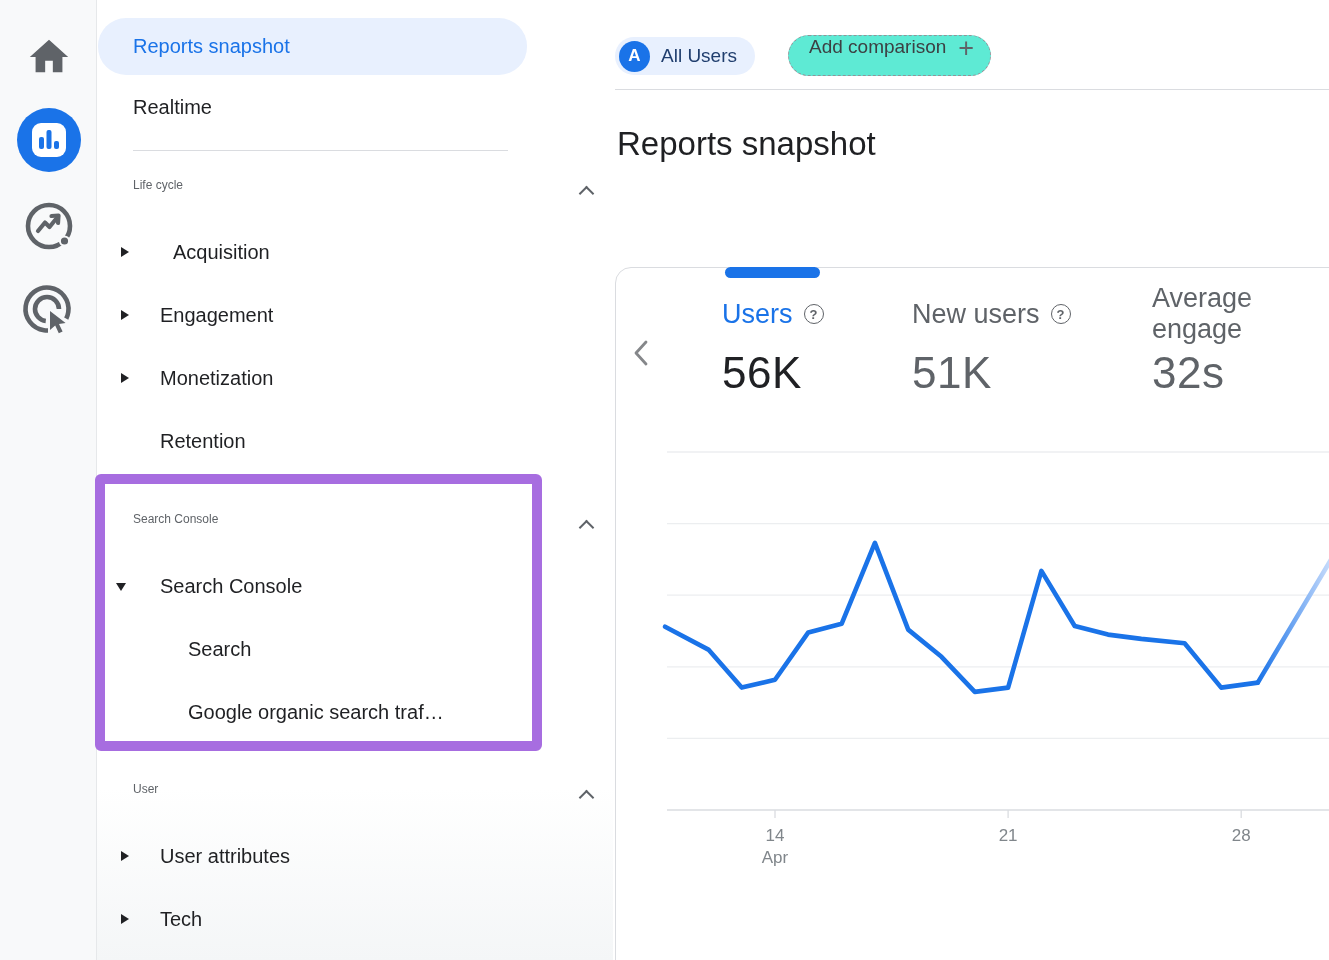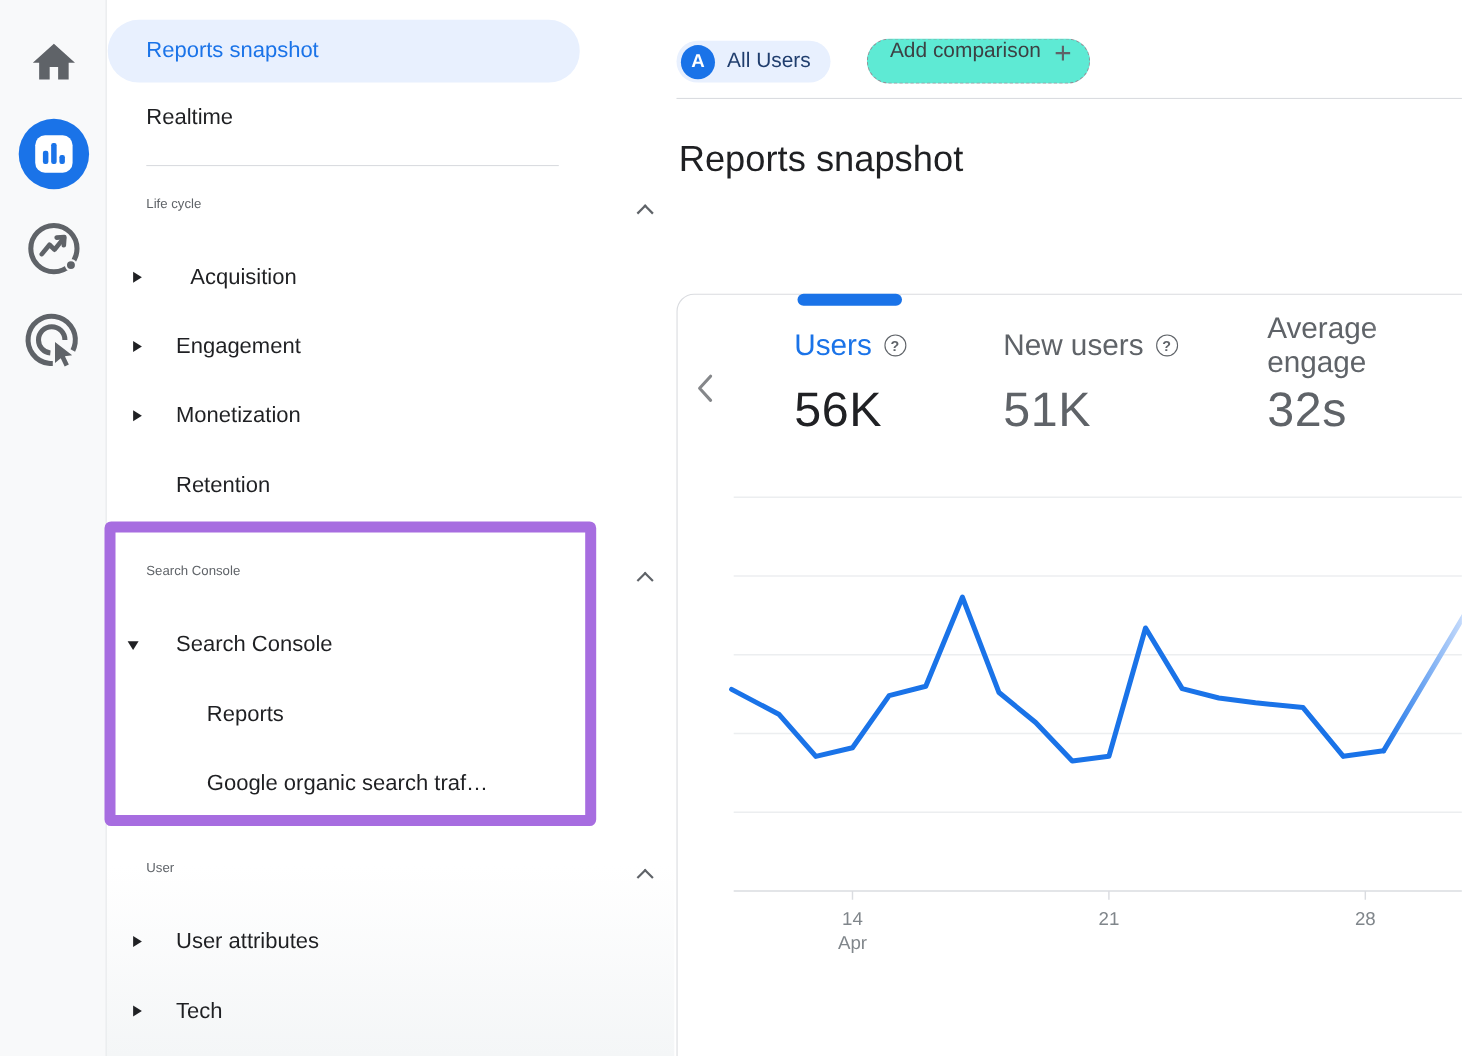--- a/index.html
+++ b/index.html
@@ -137,21 +137,21 @@
   <div class="nav-item" style="left:63px; top:367px;">Monetization</div>
 
   <div class="nav-item" style="left:63px; top:430px;">Retention</div>
 
   <div class="nav-header" style="left:36px; top:512px;">Search Console</div>
   <span class="chev-up" style="left:484px; top:522px;"></span>
 
   <span class="tri-down" style="left:19px; top:583px;"></span>
   <div class="nav-item" style="left:63px; top:575px;">Search Console</div>
 
-  <div class="nav-item" style="left:91px; top:638px;">Reports</div>
+  <div class="nav-item" style="left:91px; top:638px;">Search</div>
   <div class="nav-item" style="left:91px; top:701px;">Google organic search traf…</div>
 
   <div class="nav-header" style="left:36px; top:782px;">User</div>
   <span class="chev-up" style="left:484px; top:792px;"></span>
 
   <span class="tri-right" style="left:24px; top:851px;"></span>
   <div class="nav-item" style="left:63px; top:845px;">User attributes</div>
 
   <span class="tri-right" style="left:24px; top:914px;"></span>
   <div class="nav-item" style="left:63px; top:908px;">Tech</div>

